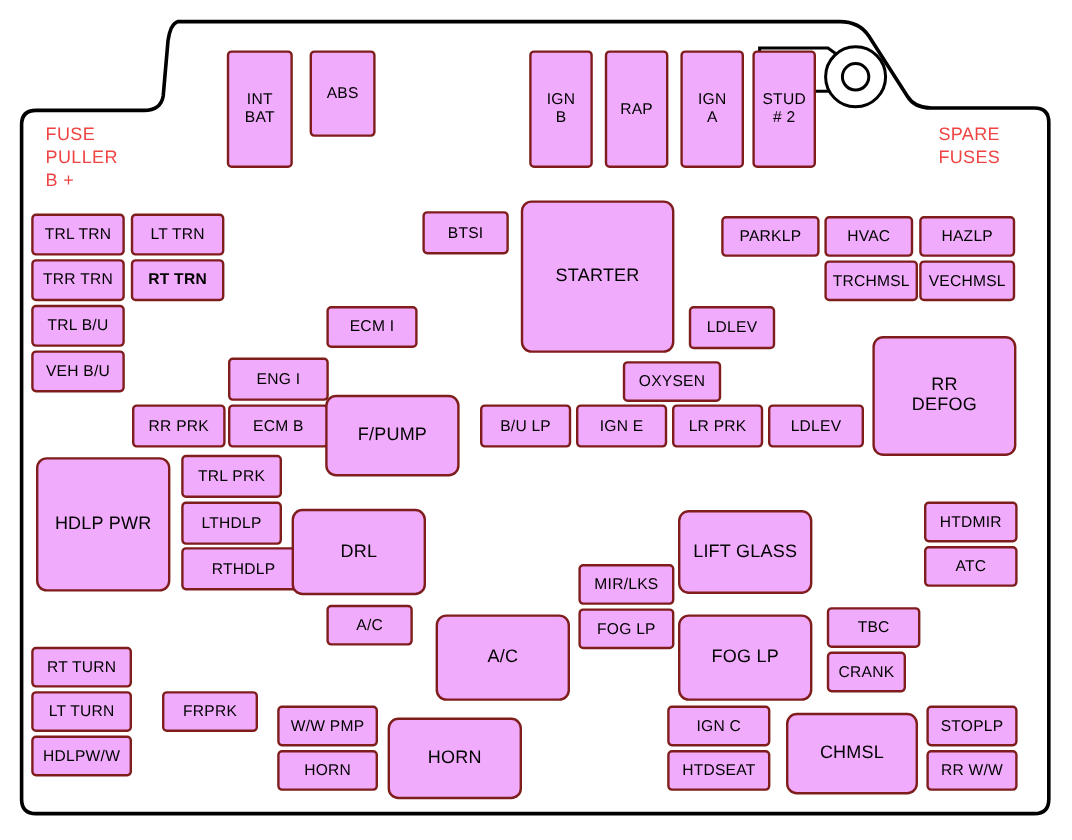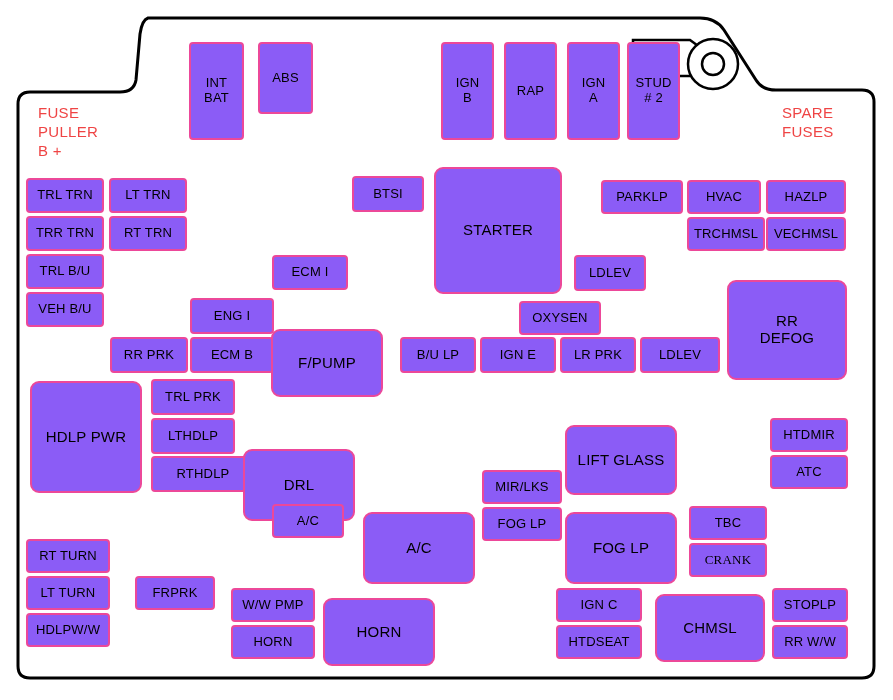--- a/index.html
+++ b/index.html
@@ -13,22 +13,22 @@
   #stage {
     position: relative;
     width: 893px;
     height: 700px;
     background: #ffffff;
     overflow: hidden;
   }
   .box {
     position: absolute;
     box-sizing: border-box;
-    border: 2px solid #ec4899;
-    background: #8b5cf6;
+    border: 2px solid #7f1d1d;
+    background: #f0abfc;
     display: flex;
     align-items: center;
     justify-content: center;
     text-align: center;
     color: #000000;
     font-size: 13px;
     line-height: 1.12;
     letter-spacing: 0.2px;
     white-space: pre-line;
   }
@@ -78,21 +78,21 @@
       <div class="box r4" style="left: 441px; top: 42px; width: 53px; height: 98px;">IGN
 B</div>
       <div class="box r4" style="left: 504px; top: 42px; width: 53px; height: 98px;">RAP</div>
       <div class="box r4" style="left: 567px; top: 42px; width: 53px; height: 98px;">IGN
 A</div>
       <div class="box r4" style="left: 627px; top: 42px; width: 53px; height: 98px;">STUD
 # 2</div>
       <div class="box r4" style="left: 26px; top: 178px; width: 78px; height: 35px;">TRL TRN</div>
       <div class="box r4" style="left: 109px; top: 178px; width: 78px; height: 35px;">LT TRN</div>
       <div class="box r4" style="left: 26px; top: 216px; width: 78px; height: 35px;">TRR TRN</div>
-      <div class="box r4" style="left: 109px; top: 216px; width: 78px; height: 35px;">RT TRN</div>
+      <div class="box r4" style="left: 109px; top: 216px; width: 78px; height: 35px; font-weight: bold;">RT TRN</div>
       <div class="box r4" style="left: 26px; top: 254px; width: 78px; height: 35px;">TRL B/U</div>
       <div class="box r4" style="left: 26px; top: 292px; width: 78px; height: 35px;">VEH B/U</div>
       <div class="box r4" style="left: 352px; top: 176px; width: 72px; height: 36px;">BTSI</div>
       <div class="box r8 big" style="left: 434px; top: 167px; width: 128px; height: 127px;">STARTER</div>
       <div class="box r4" style="left: 574px; top: 255px; width: 72px; height: 36px;">LDLEV</div>
       <div class="box r4" style="left: 519px; top: 301px; width: 82px; height: 34px;">OXYSEN</div>
       <div class="box r4" style="left: 601px; top: 180px; width: 82px; height: 34px;">PARKLP</div>
       <div class="box r4" style="left: 687px; top: 180px; width: 74px; height: 34px;">HVAC</div>
       <div class="box r4" style="left: 766px; top: 180px; width: 80px; height: 34px;">HAZLP</div>
       <div class="box r4" style="left: 687px; top: 217px; width: 78px; height: 34px;">TRCHMSL</div>
@@ -105,31 +105,31 @@
       <div class="box r4" style="left: 400px; top: 337px; width: 76px; height: 36px;">B/U LP</div>
       <div class="box r4" style="left: 480px; top: 337px; width: 76px; height: 36px;">IGN E</div>
       <div class="box r4" style="left: 560px; top: 337px; width: 76px; height: 36px;">LR PRK</div>
       <div class="box r4" style="left: 640px; top: 337px; width: 80px; height: 36px;">LDLEV</div>
       <div class="box r8 big" style="left: 727px; top: 280px; width: 120px; height: 100px;">RR
 DEFOG</div>
       <div class="box r4" style="left: 151px; top: 379px; width: 84px; height: 36px;">TRL PRK</div>
       <div class="box r4" style="left: 151px; top: 418px; width: 84px; height: 36px;">LTHDLP</div>
       <div class="box r4" style="left: 151px; top: 456px; width: 104px; height: 36px;">RTHDLP</div>
       <div class="box r8 big" style="left: 30px; top: 381px; width: 112px; height: 112px;">HDLP PWR</div>
-      <div class="box r8 big" style="left: 243px; top: 424px; width: 112px; height: 72px; margin-top: 25px;">DRL</div>
+      <div class="box r8 big" style="left: 243px; top: 424px; width: 112px; height: 72px;">DRL</div>
       <div class="box r8 big" style="left: 565px; top: 425px; width: 112px; height: 70px;">LIFT GLASS</div>
       <div class="box r4" style="left: 770px; top: 418px; width: 78px; height: 34px;">HTDMIR</div>
       <div class="box r4" style="left: 770px; top: 455px; width: 78px; height: 34px;">ATC</div>
       <div class="box r4" style="left: 272px; top: 504px; width: 72px; height: 34px;">A/C</div>
       <div class="box r4" style="left: 482px; top: 470px; width: 80px; height: 34px;">MIR/LKS</div>
       <div class="box r4" style="left: 482px; top: 507px; width: 80px; height: 34px;">FOG LP</div>
       <div class="box r8 big" style="left: 363px; top: 512px; width: 112px; height: 72px;">A/C</div>
       <div class="box r8 big" style="left: 565px; top: 512px; width: 112px; height: 72px;">FOG LP</div>
       <div class="box r4" style="left: 689px; top: 506px; width: 78px; height: 34px;">TBC</div>
-      <div class="box r4" style="left: 689px; top: 543px; width: 78px; height: 34px; font-family: Liberation Serif, serif;">CRANK</div>
+      <div class="box r4" style="left: 689px; top: 543px; width: 66px; height: 34px;">CRANK</div>
       <div class="box r4" style="left: 26px; top: 539px; width: 84px; height: 34px;">RT TURN</div>
       <div class="box r4" style="left: 26px; top: 576px; width: 84px; height: 34px;">LT TURN</div>
       <div class="box r4" style="left: 114px; top: 576px; width: 80px; height: 34px; margin-left: 21px;">FRPRK</div>
       <div class="box r4" style="left: 26px; top: 613px; width: 84px; height: 34px;">HDLPW/W</div>
       <div class="box r4" style="left: 231px; top: 588px; width: 84px; height: 34px;">W/W PMP</div>
       <div class="box r4" style="left: 231px; top: 625px; width: 84px; height: 34px;">HORN</div>
       <div class="box r8 big" style="left: 323px; top: 598px; width: 112px; height: 68px;">HORN</div>
       <div class="box r4" style="left: 556px; top: 588px; width: 86px; height: 34px;">IGN C</div>
       <div class="box r4" style="left: 556px; top: 625px; width: 86px; height: 34px;">HTDSEAT</div>
       <div class="box r8 big" style="left: 655px; top: 594px; width: 110px; height: 68px;">CHMSL</div>

